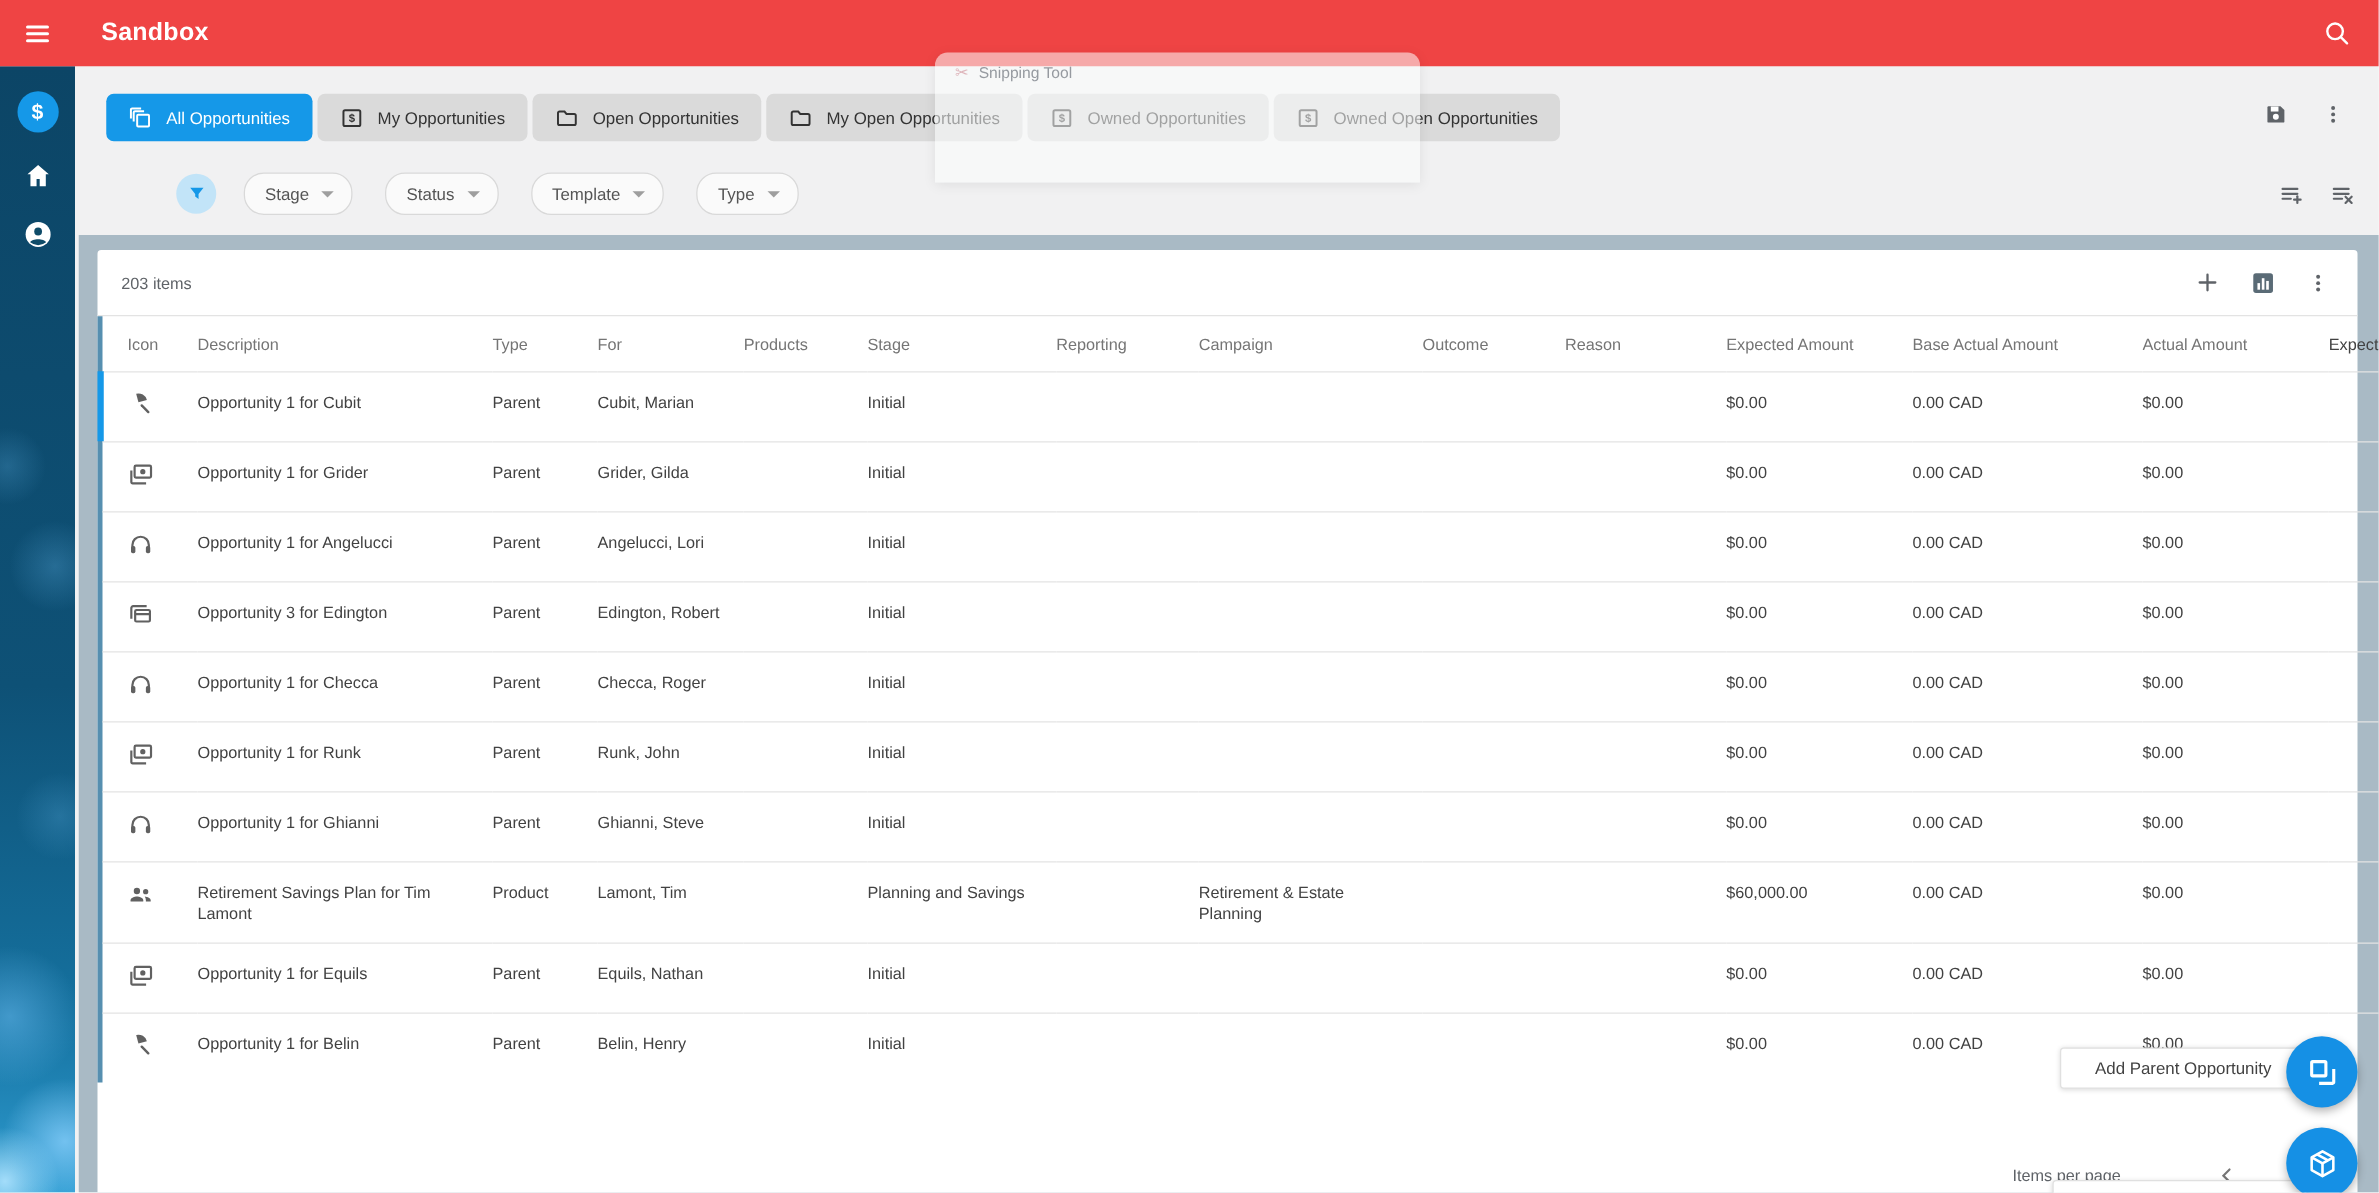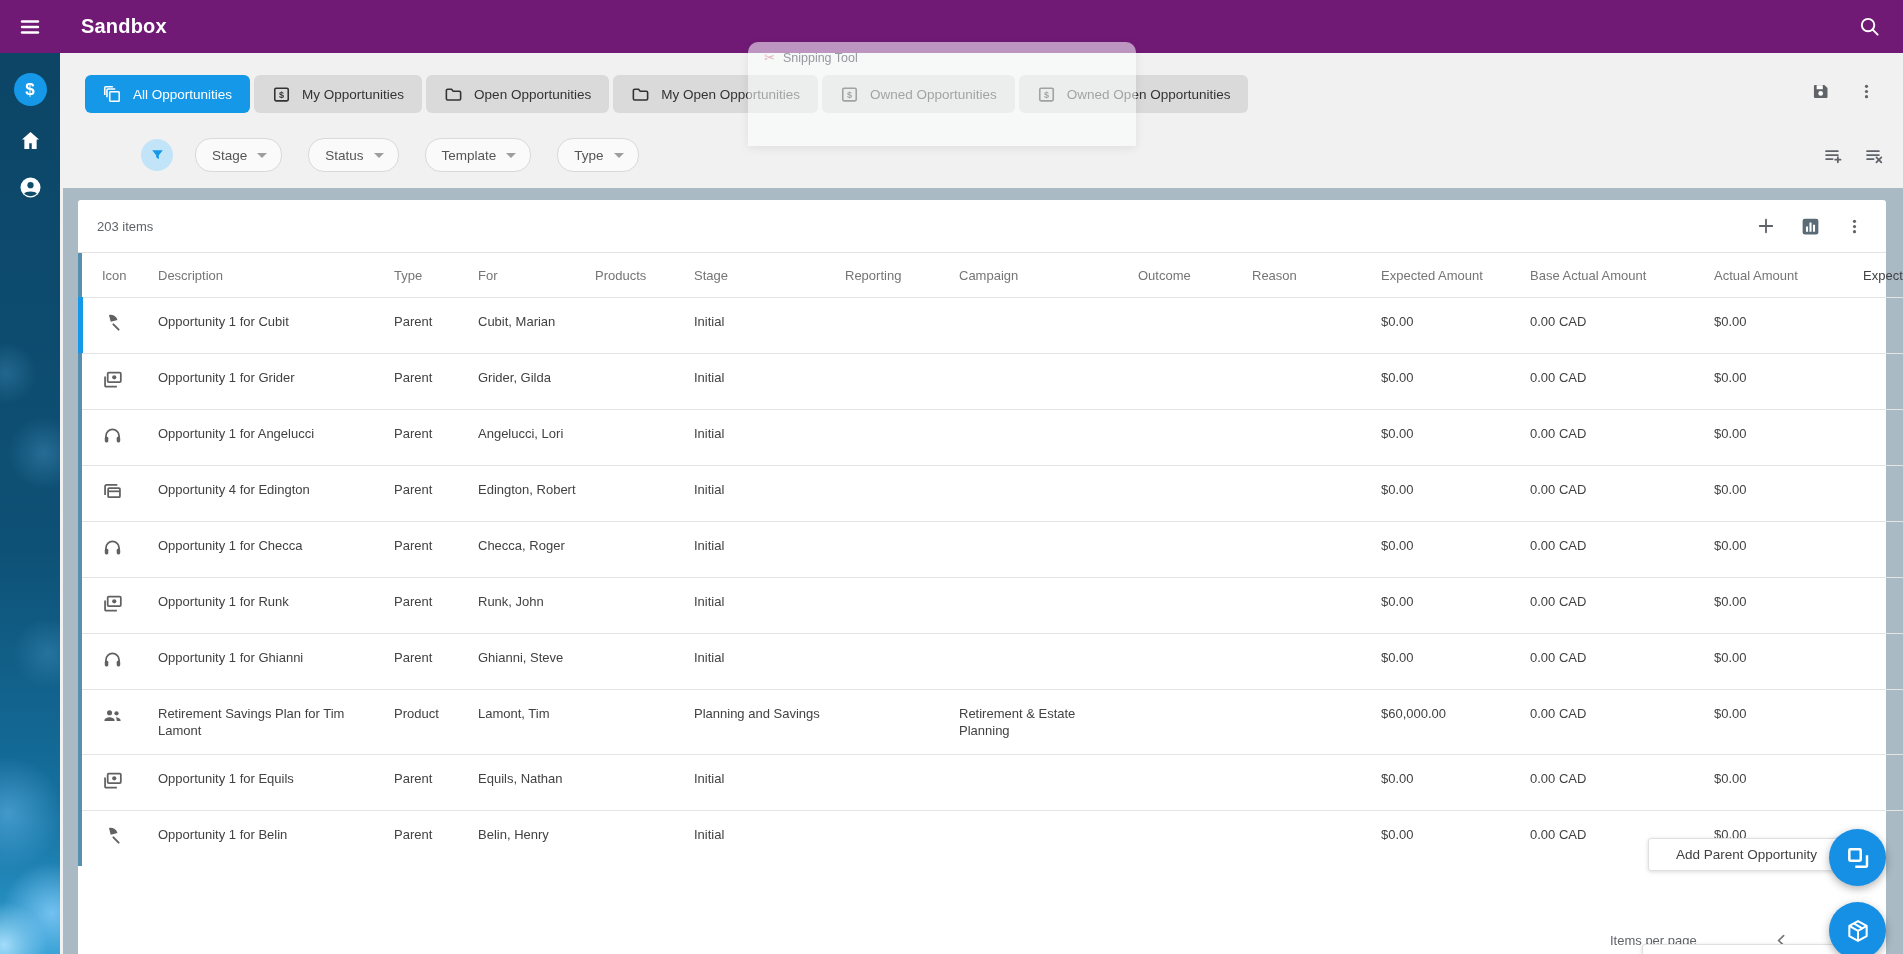--- a/index.html
+++ b/index.html
@@ -3,21 +3,21 @@
 <meta charset="utf-8">
 <style>
   html,body{margin:0;padding:0;}
   body{
     width:1903px;height:954px;position:relative;overflow:hidden;
     background:#f1f1f2;font-family:"Liberation Sans",sans-serif;
     -webkit-font-smoothing:antialiased;
   }
   svg{display:block;}
   
-  .topbar{position:absolute;left:0;top:0;width:1903px;height:53px;background:#701a75;display:flex;align-items:center;z-index:30;}
+  .topbar{position:absolute;left:0;top:0;width:1903px;height:53px;background:#ef4444;display:flex;align-items:center;z-index:30;}
   .menu-btn{width:60px;height:53px;display:flex;align-items:center;justify-content:center;cursor:pointer;background:transparent;border:none;}
   .topbar-title{color:#fff;font-size:20px;font-weight:700;margin-left:21px;letter-spacing:.2px;}
   .topbar-search{margin-left:auto;margin-right:22px;cursor:pointer;background:transparent;border:none;padding:0;}
   
   .sidebar{position:absolute;left:0;top:53px;width:60px;height:901px;z-index:25;
     background:
       radial-gradient(circle 80px at 8px 760px, rgba(120,200,255,.45), rgba(120,200,255,0) 70%),
       radial-gradient(circle 70px at 52px 860px, rgba(140,210,255,.75), rgba(140,210,255,0) 72%),
       radial-gradient(circle 60px at 4px 892px, rgba(176,228,255,.9), rgba(176,228,255,0) 72%),
       radial-gradient(circle 52px at 44px 400px, rgba(90,170,220,.32), rgba(90,170,220,0) 70%),
@@ -349,21 +349,21 @@
                 <td class="col-base_actual_amount">0.00 CAD</td>
                 <td class="col-actual_amount">$0.00</td>
                 <td class="col-expected_close"></td>
               </tr>
               <tr>
                 <td class="col-icon"><span class="row-icon"><svg viewBox="0 0 24 24" fill="none" stroke="currentColor" stroke-width="2" width="21" height="21">
                       <path d="M3.5 16 V6.2 A1.7 1.7 0 0 1 5.2 4.5 H17.5"></path>
                       <rect x="7" y="8" width="13.5" height="10.5" rx="1.2"></rect>
                       <line x1="7" y1="11.8" x2="20.5" y2="11.8"></line>
                     </svg></span></td>
-                <td class="col-description">Opportunity 4 for Edington</td>
+                <td class="col-description">Opportunity 3 for Edington</td>
                 <td class="col-type">Parent</td>
                 <td class="col-for">Edington, Robert</td>
                 <td class="col-products"></td>
                 <td class="col-stage">Initial</td>
                 <td class="col-reporting"></td>
                 <td class="col-campaign"></td>
                 <td class="col-outcome"></td>
                 <td class="col-reason"></td>
                 <td class="col-expected_amount">$0.00</td>
                 <td class="col-base_actual_amount">0.00 CAD</td>

